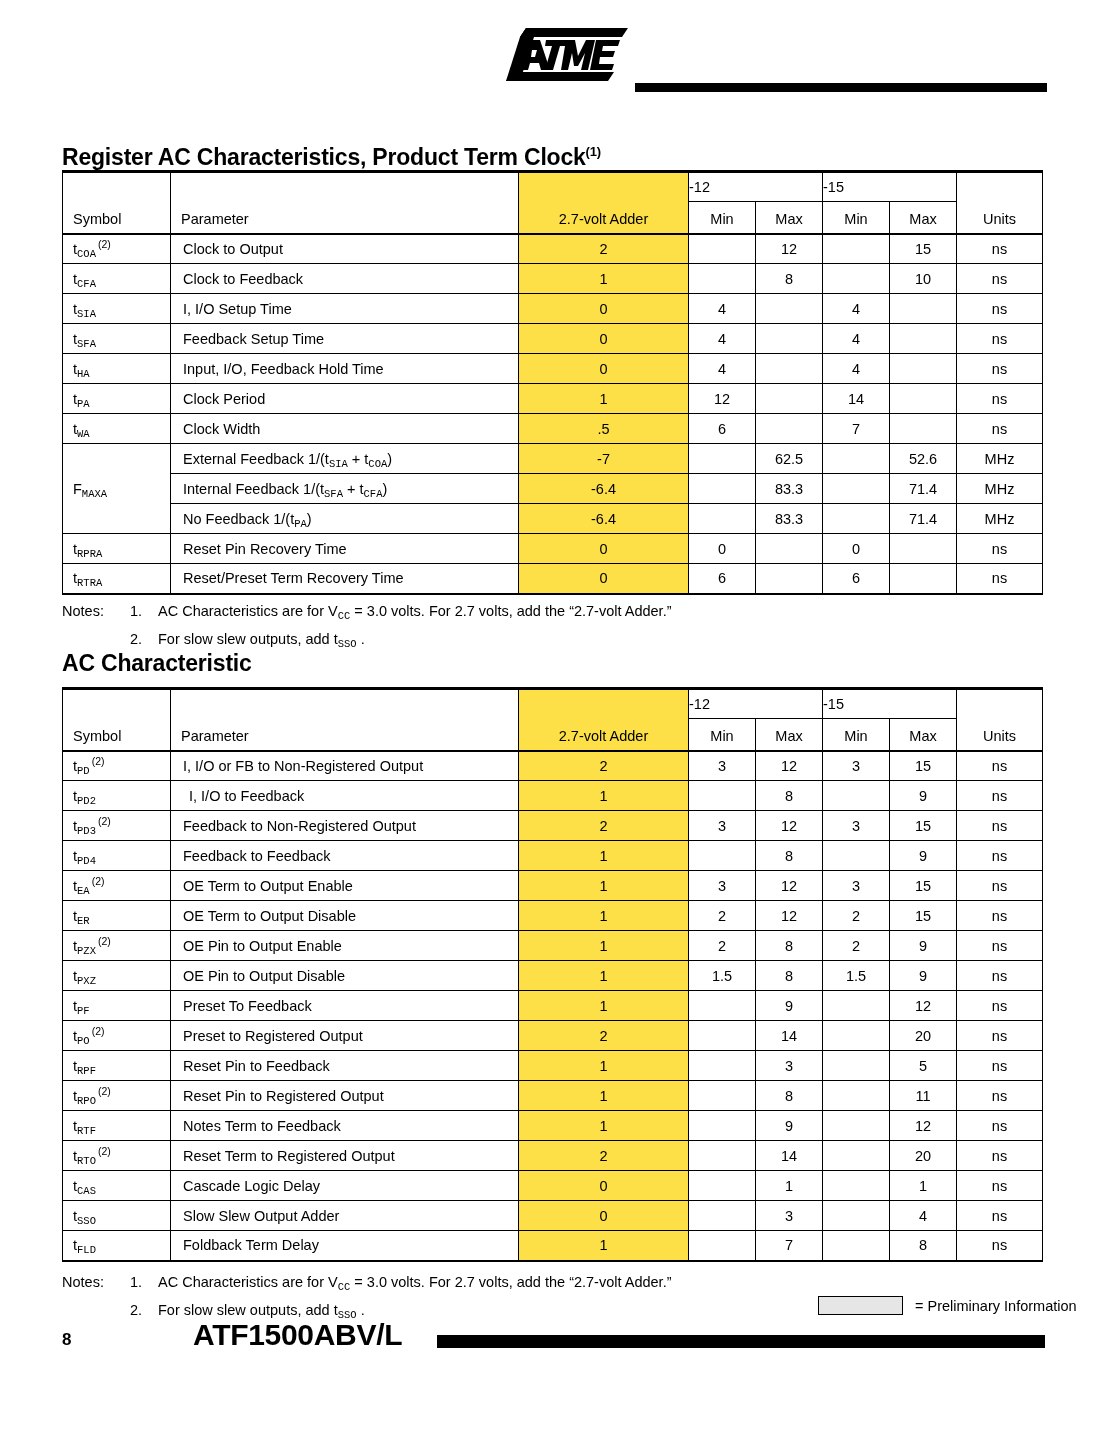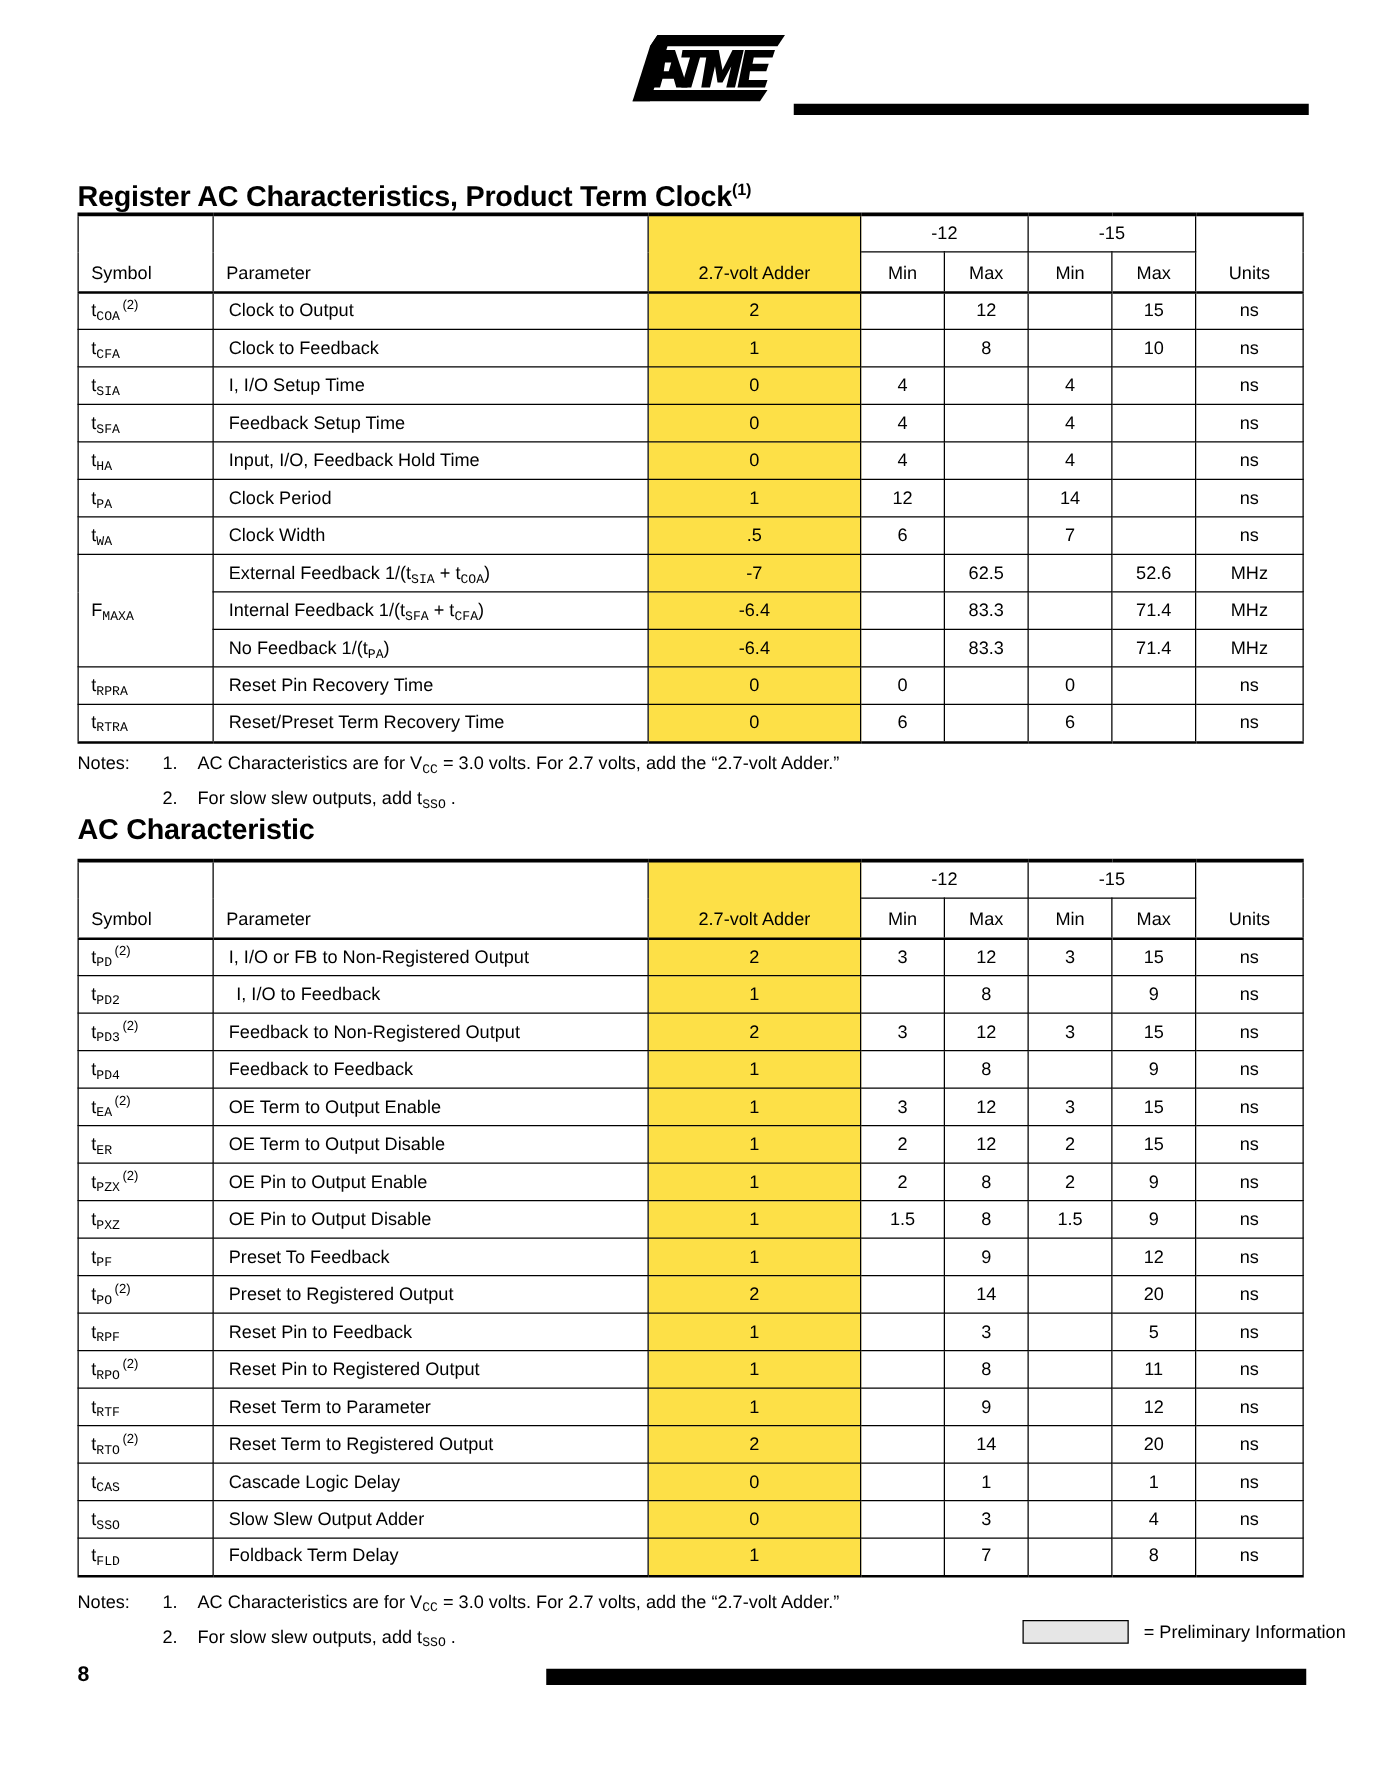--- a/index.html
+++ b/index.html
@@ -106,21 +106,20 @@
     vertical-align: bottom;
     padding-bottom: 6px !important;
     font-size: 15px;
   }
   .hdr-label.left {
     text-align: left;
     padding-left: 10px !important;
   }
   .hdr-grade {
     font-weight: bold;
-    text-align: center;
     font-size: 15px;
     height: 28px;
   }
   .hdr-spacer-h { height: 28px; }
   .hdr-row2-h { height: 32px; }
 
   td.sym {
     text-align: left;
     padding-left: 10px !important;
     white-space: nowrap;
@@ -572,21 +571,21 @@
         <td class="param">Reset Pin to Registered Output</td>
         <td class="num shaded">1</td>
         <td class="num"></td>
         <td class="num">8</td>
         <td class="num"></td>
         <td class="num">11</td>
         <td class="units">ns</td>
       </tr>
       <tr>
         <td class="sym"><span>t</span><sub>RTF</sub></td>
-        <td class="param">Reset Term to Parameter</td>
+        <td class="param">Notes Term to Feedback</td>
         <td class="num shaded">1</td>
         <td class="num"></td>
         <td class="num">9</td>
         <td class="num"></td>
         <td class="num">12</td>
         <td class="units">ns</td>
       </tr>
       <tr>
         <td class="sym"><span>t</span><sub>RTO</sub><sup class="note note-sp">(2)</sup></td>
         <td class="param">Reset Term to Registered Output</td>
@@ -642,14 +641,15 @@
   </div>
 </div>
 
 <div class="legend">
   <div class="legend-swatch"></div>
   <div>= Preliminary Information</div>
 </div>
 
 <div class="footer">
   <div class="page-num">8</div>
+  <div class="footer-title">ATF1500ABV/L</div>
   <div class="footer-rule"></div>
 </div>
 
 </body></html>

